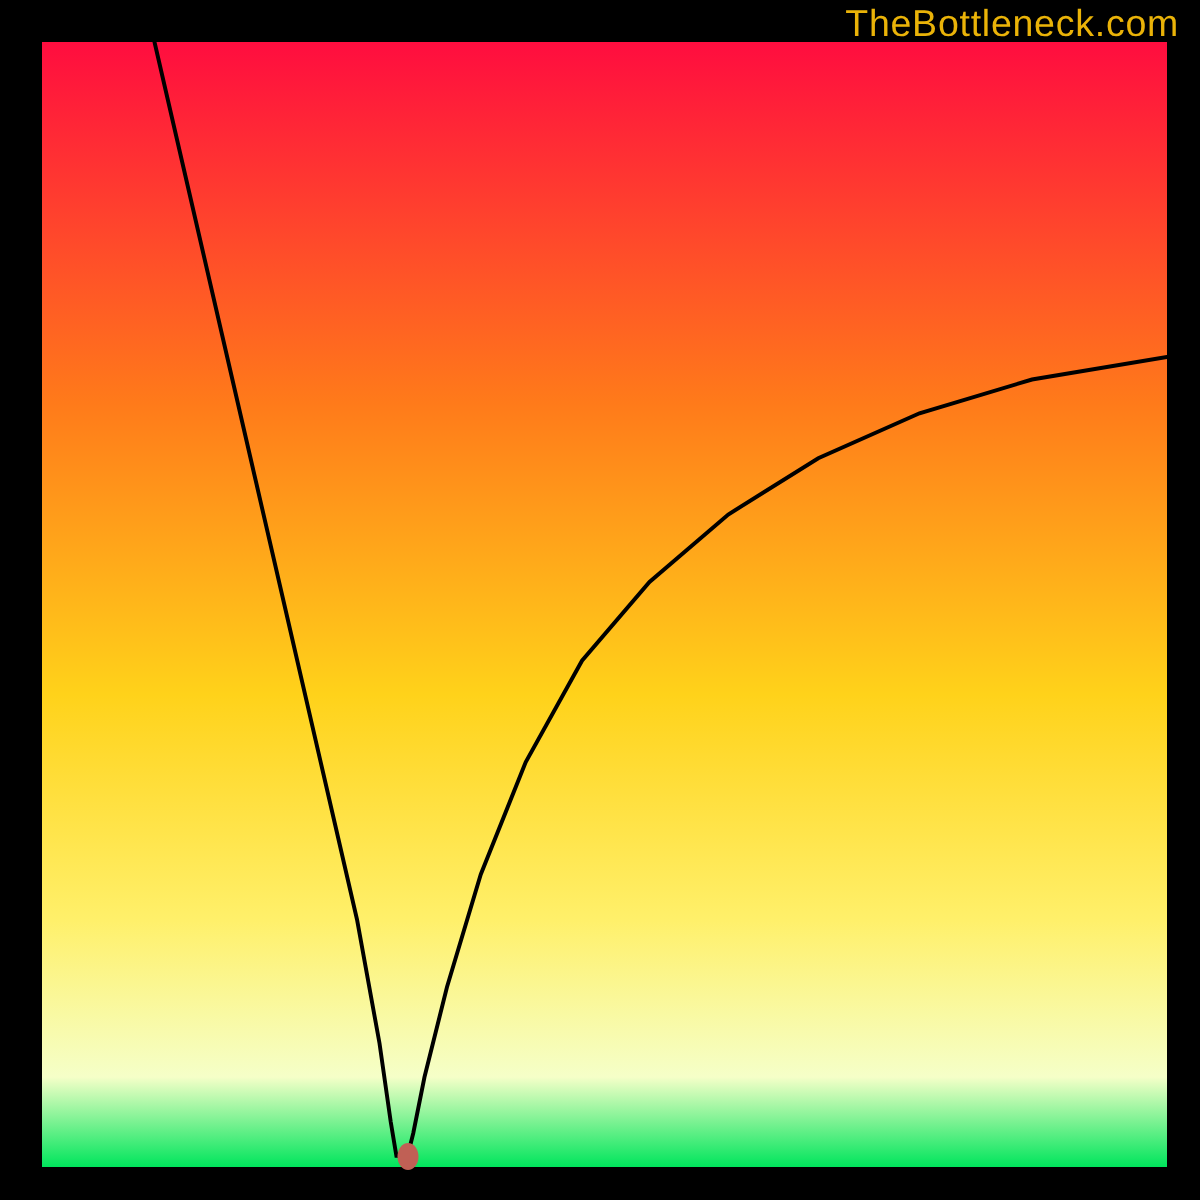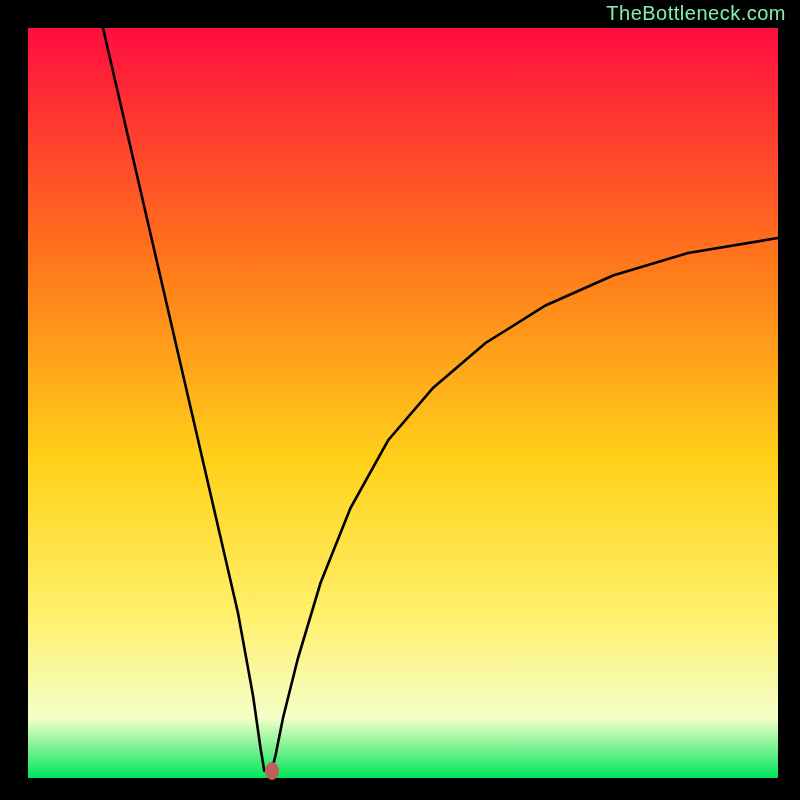--- a/index.html
+++ b/index.html
@@ -14,22 +14,22 @@
   .frame {
     position: relative;
     width: 800px;
     height: 800px;
     background: #000;
   }
   .watermark {
     position: absolute;
     top: 2px;
     right: 14px;
-    color: #86efac;
-    font-size: 20px;
+    color: #eab308;
+    font-size: 25px;
     letter-spacing: 0.5px;
     z-index: 10;
     user-select: none;
   }
   svg.plot {
     position: absolute;
     left: 28px;
     top: 28px;
     width: 750px;
     height: 750px;

